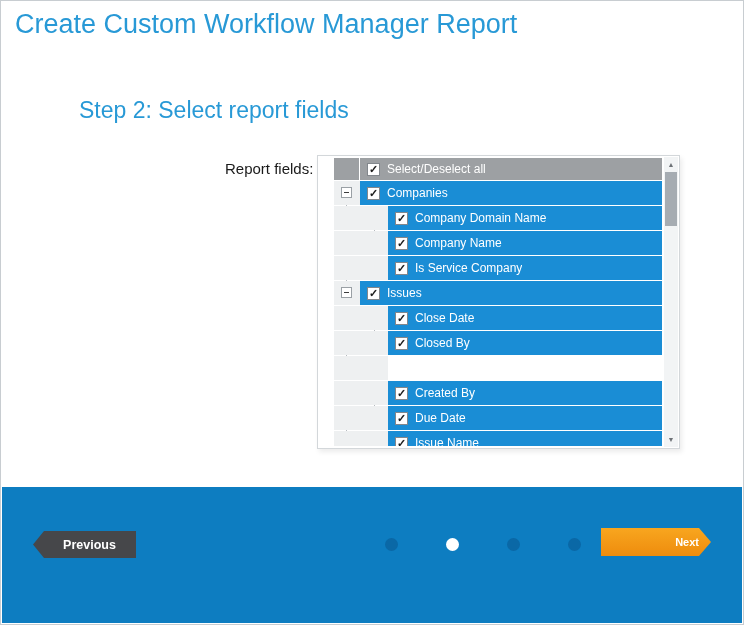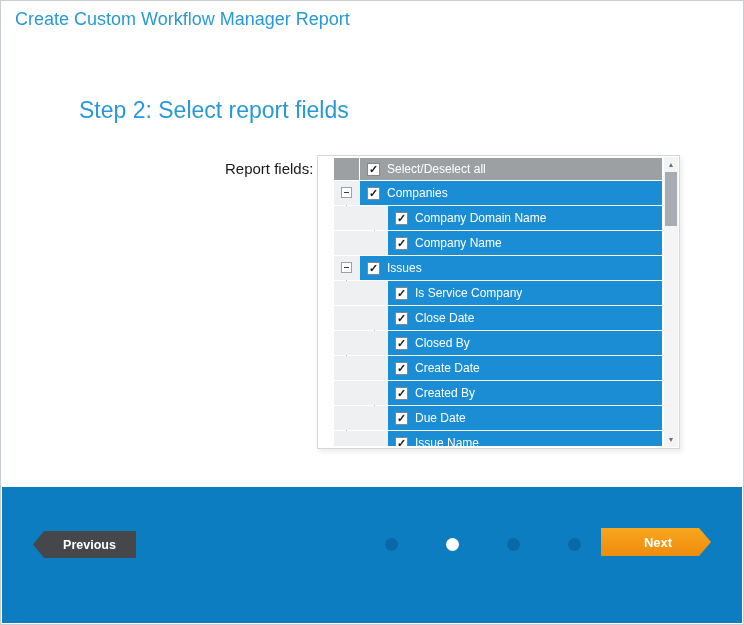--- a/index.html
+++ b/index.html
@@ -8,21 +8,21 @@
     --header-gray:#9da0a3;
     --footer-blue:#0d7dc1;
     --next-orange:#f39c12;
     --previous-gray:#46474a;
   }
   *{box-sizing:border-box;}
   html,body{margin:0;padding:0;background:#fff;}
   body{font-family:"Liberation Sans", sans-serif;}
   .page{position:relative;width:744px;height:625px;background:#fff;border:1px solid #c8cdd1;overflow:hidden;}
 
-  .title{position:absolute;left:14px;top:8px;font-size:18px;font-weight:400;color:var(--title-blue);white-space:nowrap;}
+  .title{position:absolute;left:14px;top:8px;font-size:27px;font-weight:400;color:var(--title-blue);white-space:nowrap;}
   .step-title{position:absolute;left:78px;top:96px;font-size:23px;font-weight:400;color:var(--title-blue);white-space:nowrap;}
   .report-label{position:absolute;left:224px;top:159px;font-size:15px;color:#1a1a1a;}
 
   
   .tree{position:absolute;left:316px;top:154px;width:363px;height:294px;background:#fff;
         border:1px solid #d3d7da;box-shadow:2px 3px 5px rgba(0,0,0,0.08);}
   .tree-inner{position:absolute;left:16px;top:2px;right:17px;bottom:2px;overflow:hidden;}
 
   .vline{position:absolute;width:1px;background:repeating-linear-gradient(to bottom,#b6bbbf 0 1px,transparent 1px 3px);z-index:0;}
   .vline.l1{left:12px;top:23px;bottom:0;}
@@ -55,21 +55,21 @@
 
   
   .footer{position:absolute;left:1px;right:1px;bottom:1px;height:136px;background:var(--footer-blue);}
   .prev-btn{position:absolute;left:31px;top:44px;width:103px;height:27px;background:var(--previous-gray);
     clip-path:polygon(11px 0,100% 0,100% 100%,11px 100%,0 50%);
     color:#fff;font-size:12.5px;font-weight:bold;display:flex;align-items:center;justify-content:center;
     padding-left:10px;cursor:pointer;}
   .next-btn{position:absolute;right:31px;top:41px;width:110px;height:28px;
     background:linear-gradient(#f8a61f,#ee8c0d);
     clip-path:polygon(0 0,calc(100% - 12px) 0,100% 50%,calc(100% - 12px) 100%,0 100%);
-    color:#fff;font-size:13px;font-weight:bold;display:flex;align-items:center;justify-content:center;
+    color:#fff;font-size:11px;font-weight:bold;display:flex;align-items:center;justify-content:flex-end;
     padding-right:12px;cursor:pointer;padding-left:16px;}
   .dots{position:absolute;left:383px;top:51px;display:flex;gap:48px;}
   .dot{width:13px;height:13px;border-radius:50%;background:#0a68a6;}
   .dot.active{background:#ffffff;}
 </style>
 </head>
 <body>
 
 <div class="page">
 
@@ -108,58 +108,54 @@
           <span class="row-label">Company Domain Name</span>
         </div>
       </div>
       <div class="row lvl2">
         <div class="gutter"></div>
         <div class="main">
           <span class="checkbox checked"></span>
           <span class="row-label">Company Name</span>
         </div>
       </div>
+      <div class="row lvl2">
+        <div class="gutter"></div>
+        <div class="main">
+          <span class="checkbox checked"></span>
+          <span class="row-label">Is Service Company</span>
+        </div>
+      </div>
+
       <div class="row lvl1">
         <div class="gutter">
           <span class="expander"></span>
         </div>
         <div class="main">
           <span class="checkbox checked"></span>
           <span class="row-label">Issues</span>
         </div>
       </div>
 
       <div class="row lvl2">
         <div class="gutter"></div>
         <div class="main">
           <span class="checkbox checked"></span>
-          <span class="row-label">Is Service Company</span>
-        </div>
-      </div>
-
-      <div class="row lvl2">
-        <div class="gutter"></div>
-        <div class="main">
-          <span class="checkbox checked"></span>
           <span class="row-label">Close Date</span>
         </div>
       </div>
       <div class="row lvl2">
         <div class="gutter"></div>
         <div class="main">
           <span class="checkbox checked"></span>
           <span class="row-label">Closed By</span>
         </div>
       </div>
       <div class="row lvl2">
         <div class="gutter"></div>
-        <div class="main">
-          <span class="checkbox checked"></span>
-          <span class="row-label">Create Date</span>
-        </div>
       </div>
       <div class="row lvl2">
         <div class="gutter"></div>
         <div class="main">
           <span class="checkbox checked"></span>
           <span class="row-label">Created By</span>
         </div>
       </div>
       <div class="row lvl2">
         <div class="gutter"></div>

